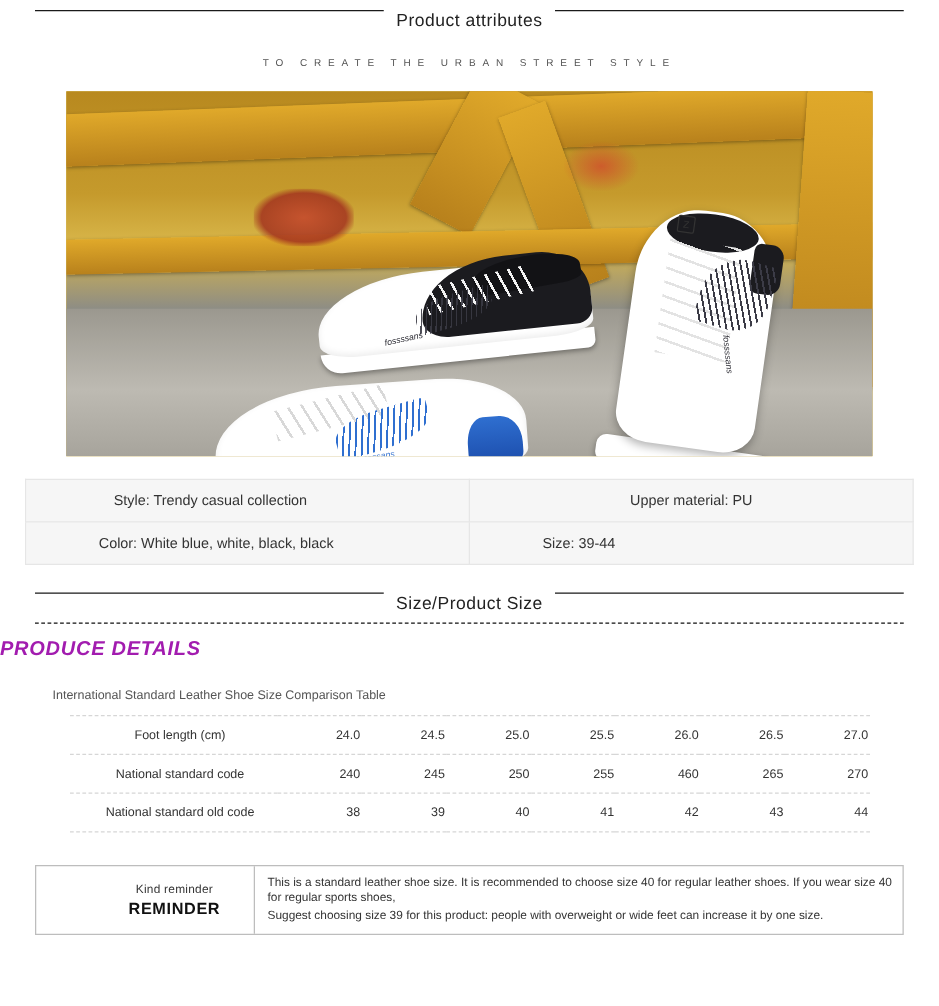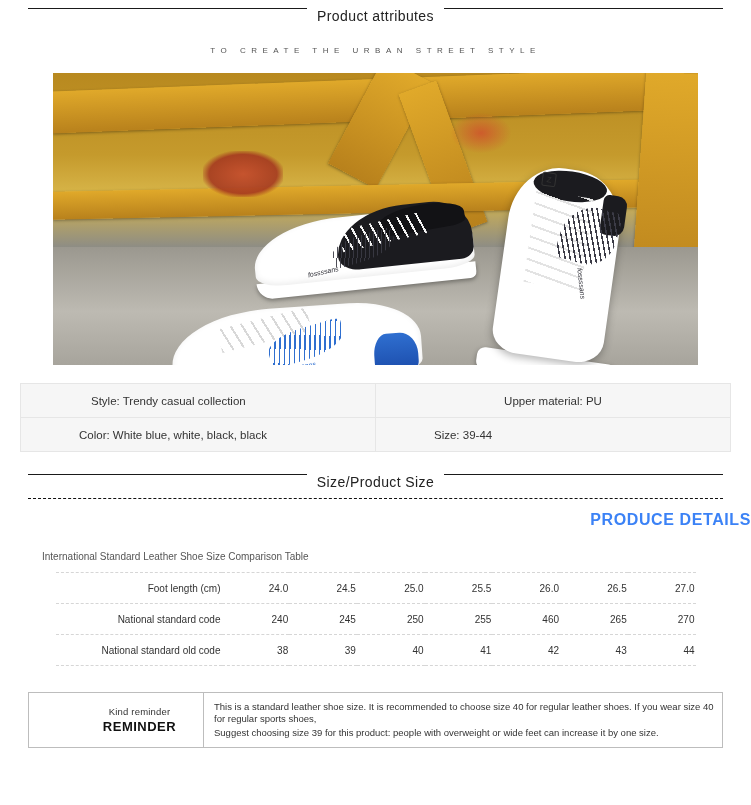--- a/index.html
+++ b/index.html
@@ -215,26 +215,27 @@
   .attr-table td.l2 { text-align: left; padding-left: 58px; }
 
   
   .head2 { margin-top: 22px; }
   .dashed {
     width: 695px;
     margin: 8px auto 0;
     border-top: 1px dashed #111;
   }
   .produce-title {
-    text-align: right;
+    text-align: left;
     font-size: 16px;
     font-weight: bold;
-    color: #3b82f6;
+    color: #a21caf;
     letter-spacing: .6px;
     margin-top: 12px;
+    font-style: italic;
   }
   .intl-label {
     margin: 22px 0 0 42px;
     font-size: 10px;
     color: #555;
   }
 
   .size-table {
     width: 640px;
     margin: 10px auto 0;
@@ -243,21 +244,21 @@
   }
   .size-table td {
     height: 31px;
     font-size: 10px;
     color: #333;
     border-bottom: 1px dashed #d6d6d6;
     text-align: right;
   }
   .size-table tr:first-child td { border-top: 1px dashed #d6d6d6; }
   .size-table td.rowlabel {
-    text-align: right;
+    text-align: center;
     padding-left: 12px;
     width: 166px;
     color: #333;
   }
 
   
   .reminder {
     position: relative;
     width: 695px;
     margin: 26px auto 0;

